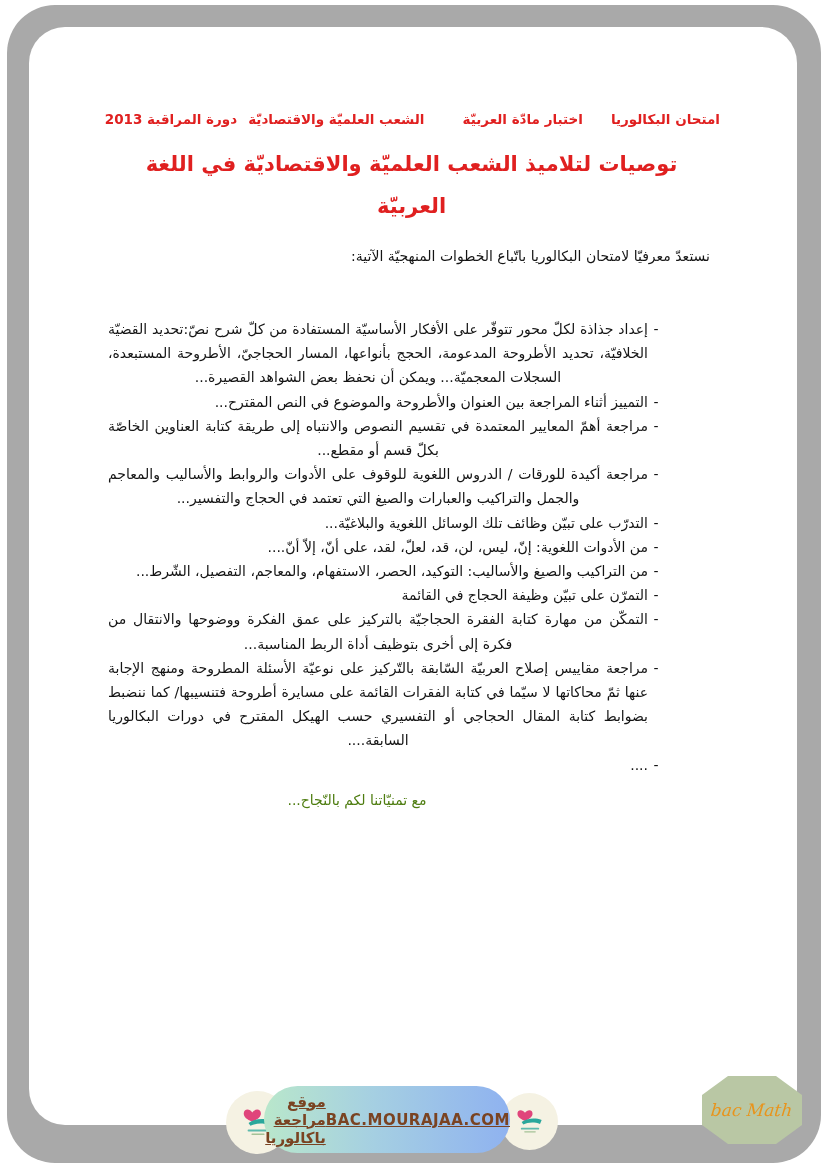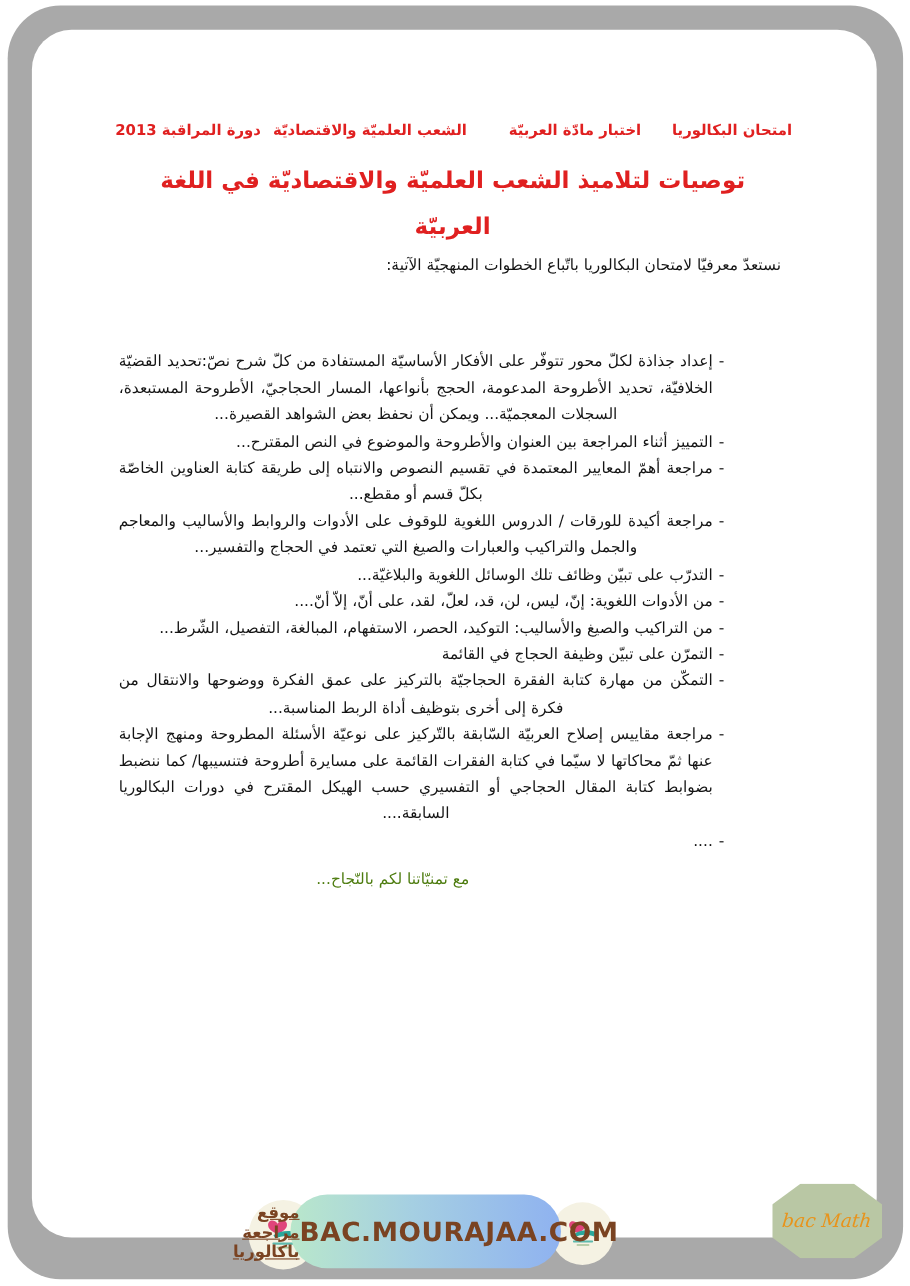--- a/index.html
+++ b/index.html
@@ -18,21 +18,21 @@
          display:flex; flex-direction:row; direction:rtl; align-items:baseline;
          color:#e02020; font-size:13.5px; font-weight:700; white-space:nowrap; }
   .hdr .g1 { margin-left:28px; } .hdr .g2 { margin-left:38px; } .hdr .g3 { margin-left:11px; }
 
   
   .title { position:absolute; left:108px; top:143px; width:607px;
            direction:rtl; text-align:center; color:#e02020;
            font-size:21px; font-weight:700; line-height:42px; }
 
   
-  .intro { position:absolute; left:113px; top:230px; width:597px;
+  .intro { position:absolute; left:113px; top:245px; width:597px;
            direction:rtl; text-align:right; color:#141414;
            font-size:14px; line-height:22px; }
 
   
   .list { position:absolute; left:108px; top:317px; width:556px; direction:rtl;
           color:#141414; font-size:14px; }
   .li { display:flex; direction:rtl; align-items:flex-start; }
   .li .dash { width:16px; flex:0 0 16px; text-align:center; line-height:24.2px;
               direction:ltr; color:#141414; }
   .li p { flex:1; line-height:24.2px; }
@@ -45,22 +45,22 @@
              font-size:14px; line-height:22px; }
 
   
   .badge { position:absolute; left:264px; top:1086px; width:246px; height:67px;
            border-radius:34px; z-index:4;
            background:linear-gradient(90deg,#b9e7cb 0%, #a5cfe2 45%, #8fb2f0 100%);
            display:flex; flex-direction:row; align-items:center; justify-content:center;
            row-gap:17px; }
   .badge .ar  { direction:rtl; color:#7a4322; font-weight:700; font-size:15px;
                 text-decoration:underline; line-height:18px; }
-  .badge .url { color:#7a4322; font-weight:700; font-size:24px; letter-spacing:0.5px;
-                line-height:24px; }
+  .badge .url { color:#7a4322; font-weight:700; font-size:15px; letter-spacing:0.5px;
+                text-decoration:underline; line-height:24px; }
 
   
   .logo-circle { position:absolute; border-radius:50%; background:#f5f2e3; z-index:3;
                  display:flex; flex-direction:column; align-items:center; justify-content:center; }
   .lc-left  { left:226px; top:1091px; width:63px; height:63px; }
   .lc-right { left:501px; top:1093px; width:57px; height:57px; }
   .logo-circle svg { display:block; }
 
   
   .bacmath { position:absolute; left:702px; top:1076px; width:100px; height:68px; z-index:4;
@@ -108,21 +108,21 @@
     <div class="li">
       <span class="dash">-</span>
       <p class="sl">التدرّب على تبيّن وظائف تلك الوسائل اللغوية والبلاغيّة...</p>
     </div>
     <div class="li">
       <span class="dash">-</span>
       <p class="sl">من الأدوات اللغوية: إنّ، ليس، لن، قد، لعلّ، لقد، على أنّ، إلاّ أنّ....</p>
     </div>
     <div class="li">
       <span class="dash">-</span>
-      <p class="sl">من التراكيب والصيغ والأساليب: التوكيد، الحصر، الاستفهام، المبالغة، التفصيل، الشّرط...</p>
+      <p class="sl">من التراكيب والصيغ والأساليب: التوكيد، الحصر، الاستفهام، والمعاجم، التفصيل، الشّرط...</p>
     </div>
     <div class="li">
       <span class="dash">-</span>
       <p class="sl">التمرّن على تبيّن وظيفة الحجاج في القائمة</p>
     </div>
     <div class="li">
       <span class="dash">-</span>
       <p class="ml">التمكّن من مهارة كتابة الفقرة الحجاجيّة بالتركيز على عمق الفكرة ووضوحها والانتقال من فكرة إلى أخرى بتوظيف أداة الربط المناسبة...</p>
     </div>
     <div class="li">

